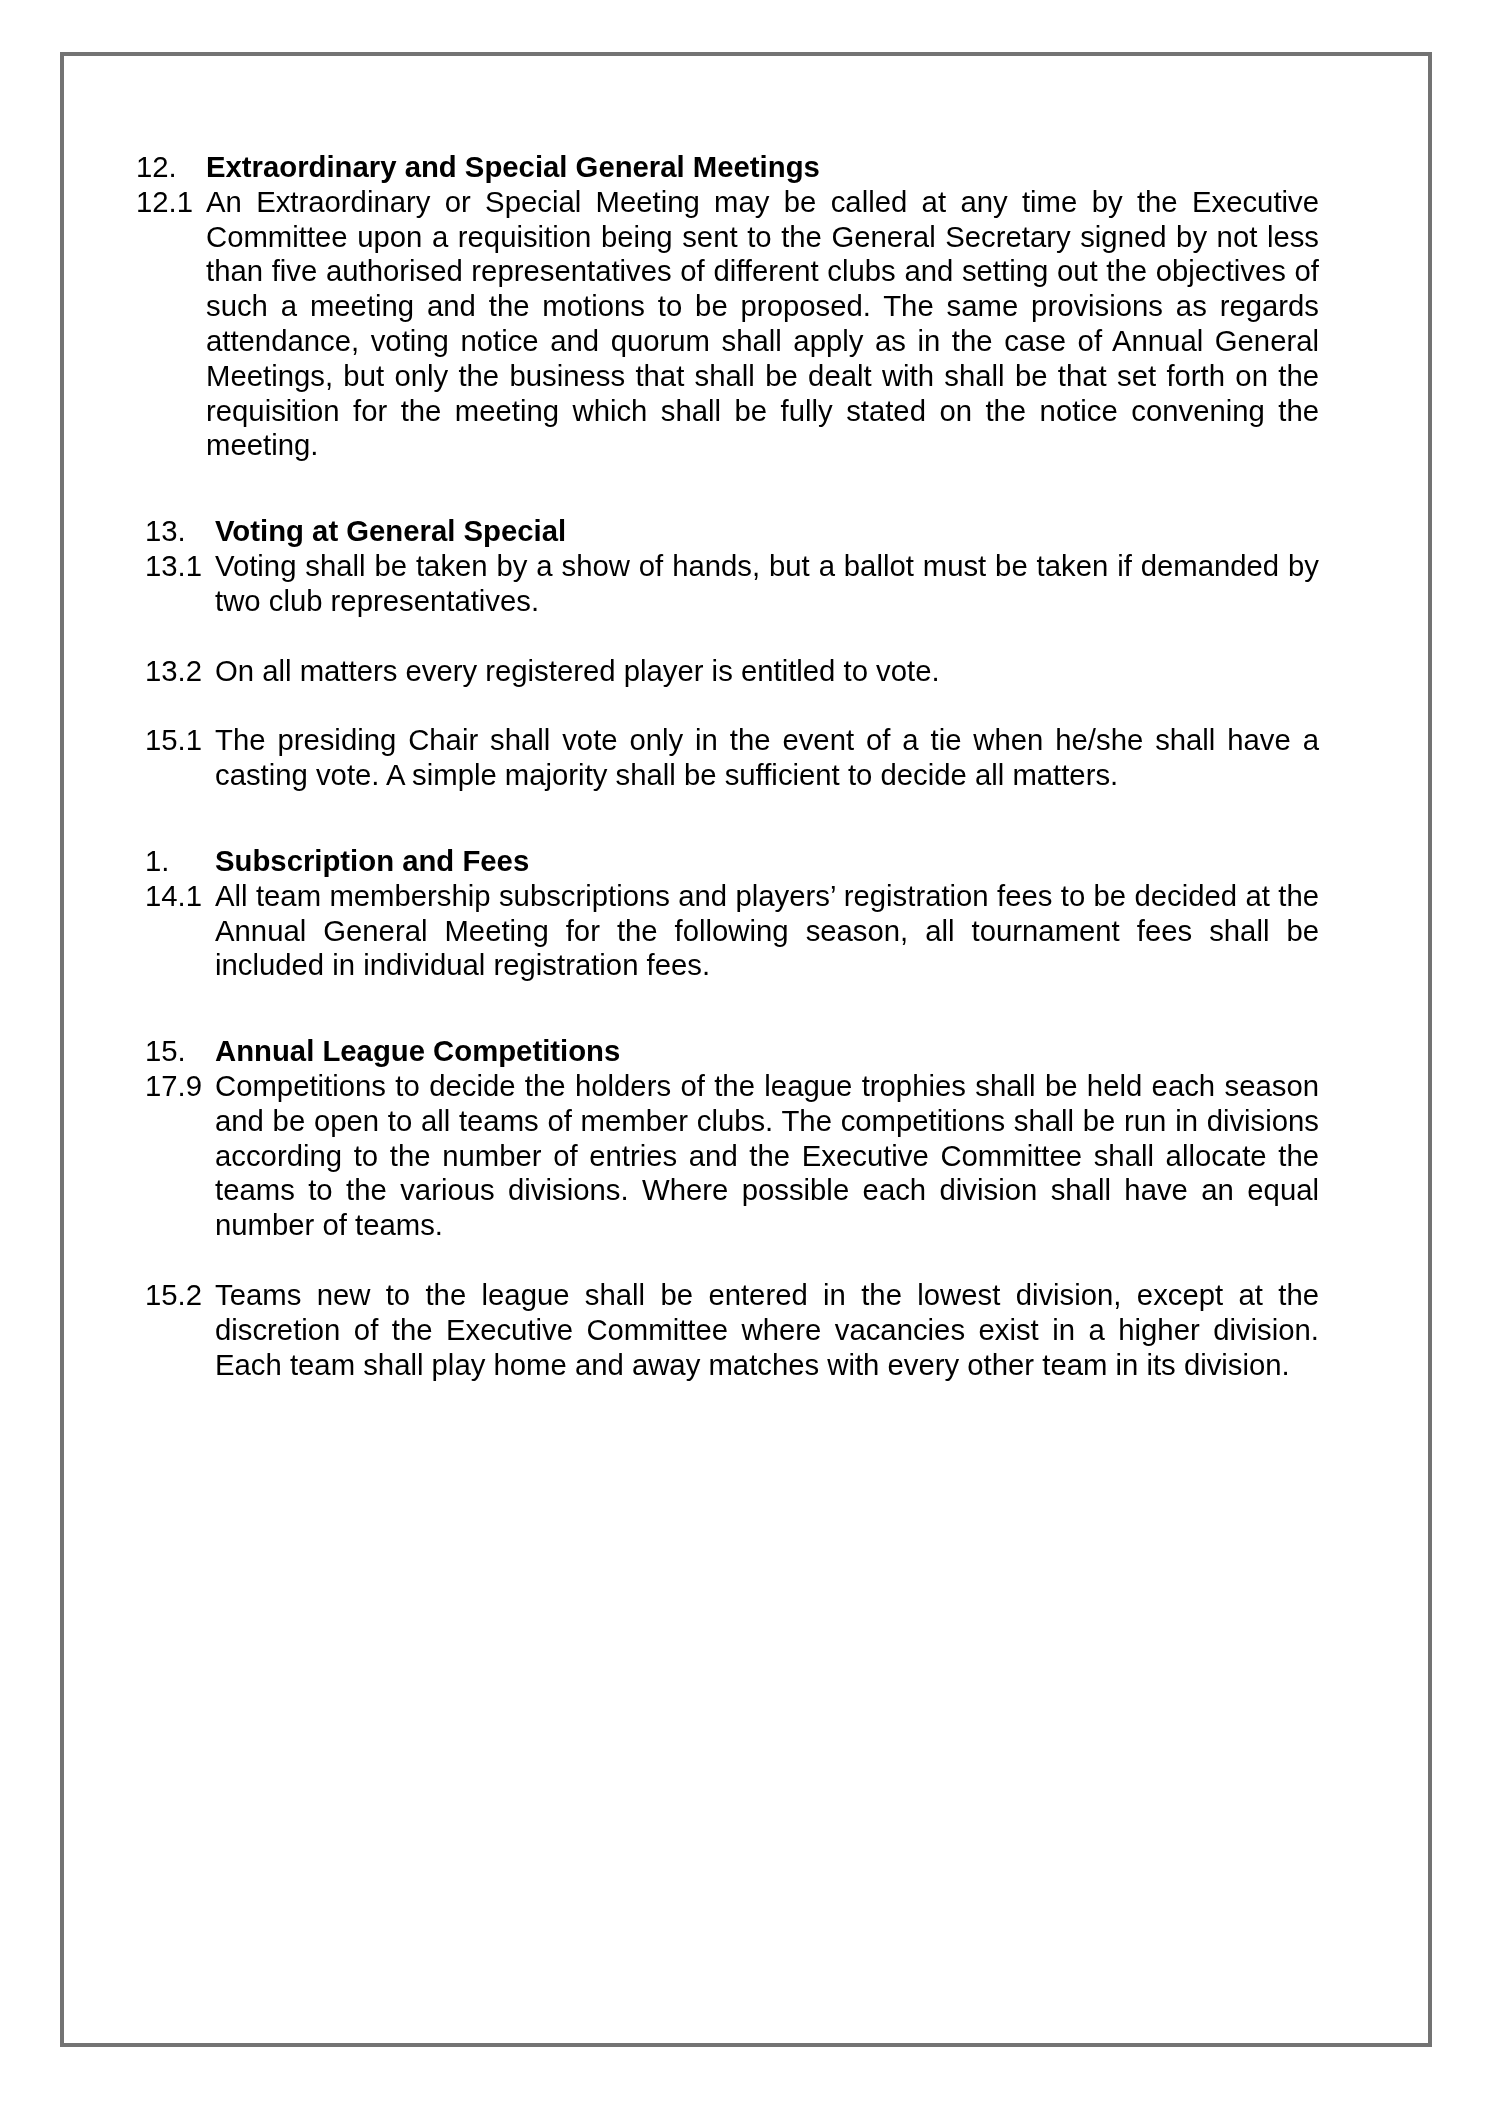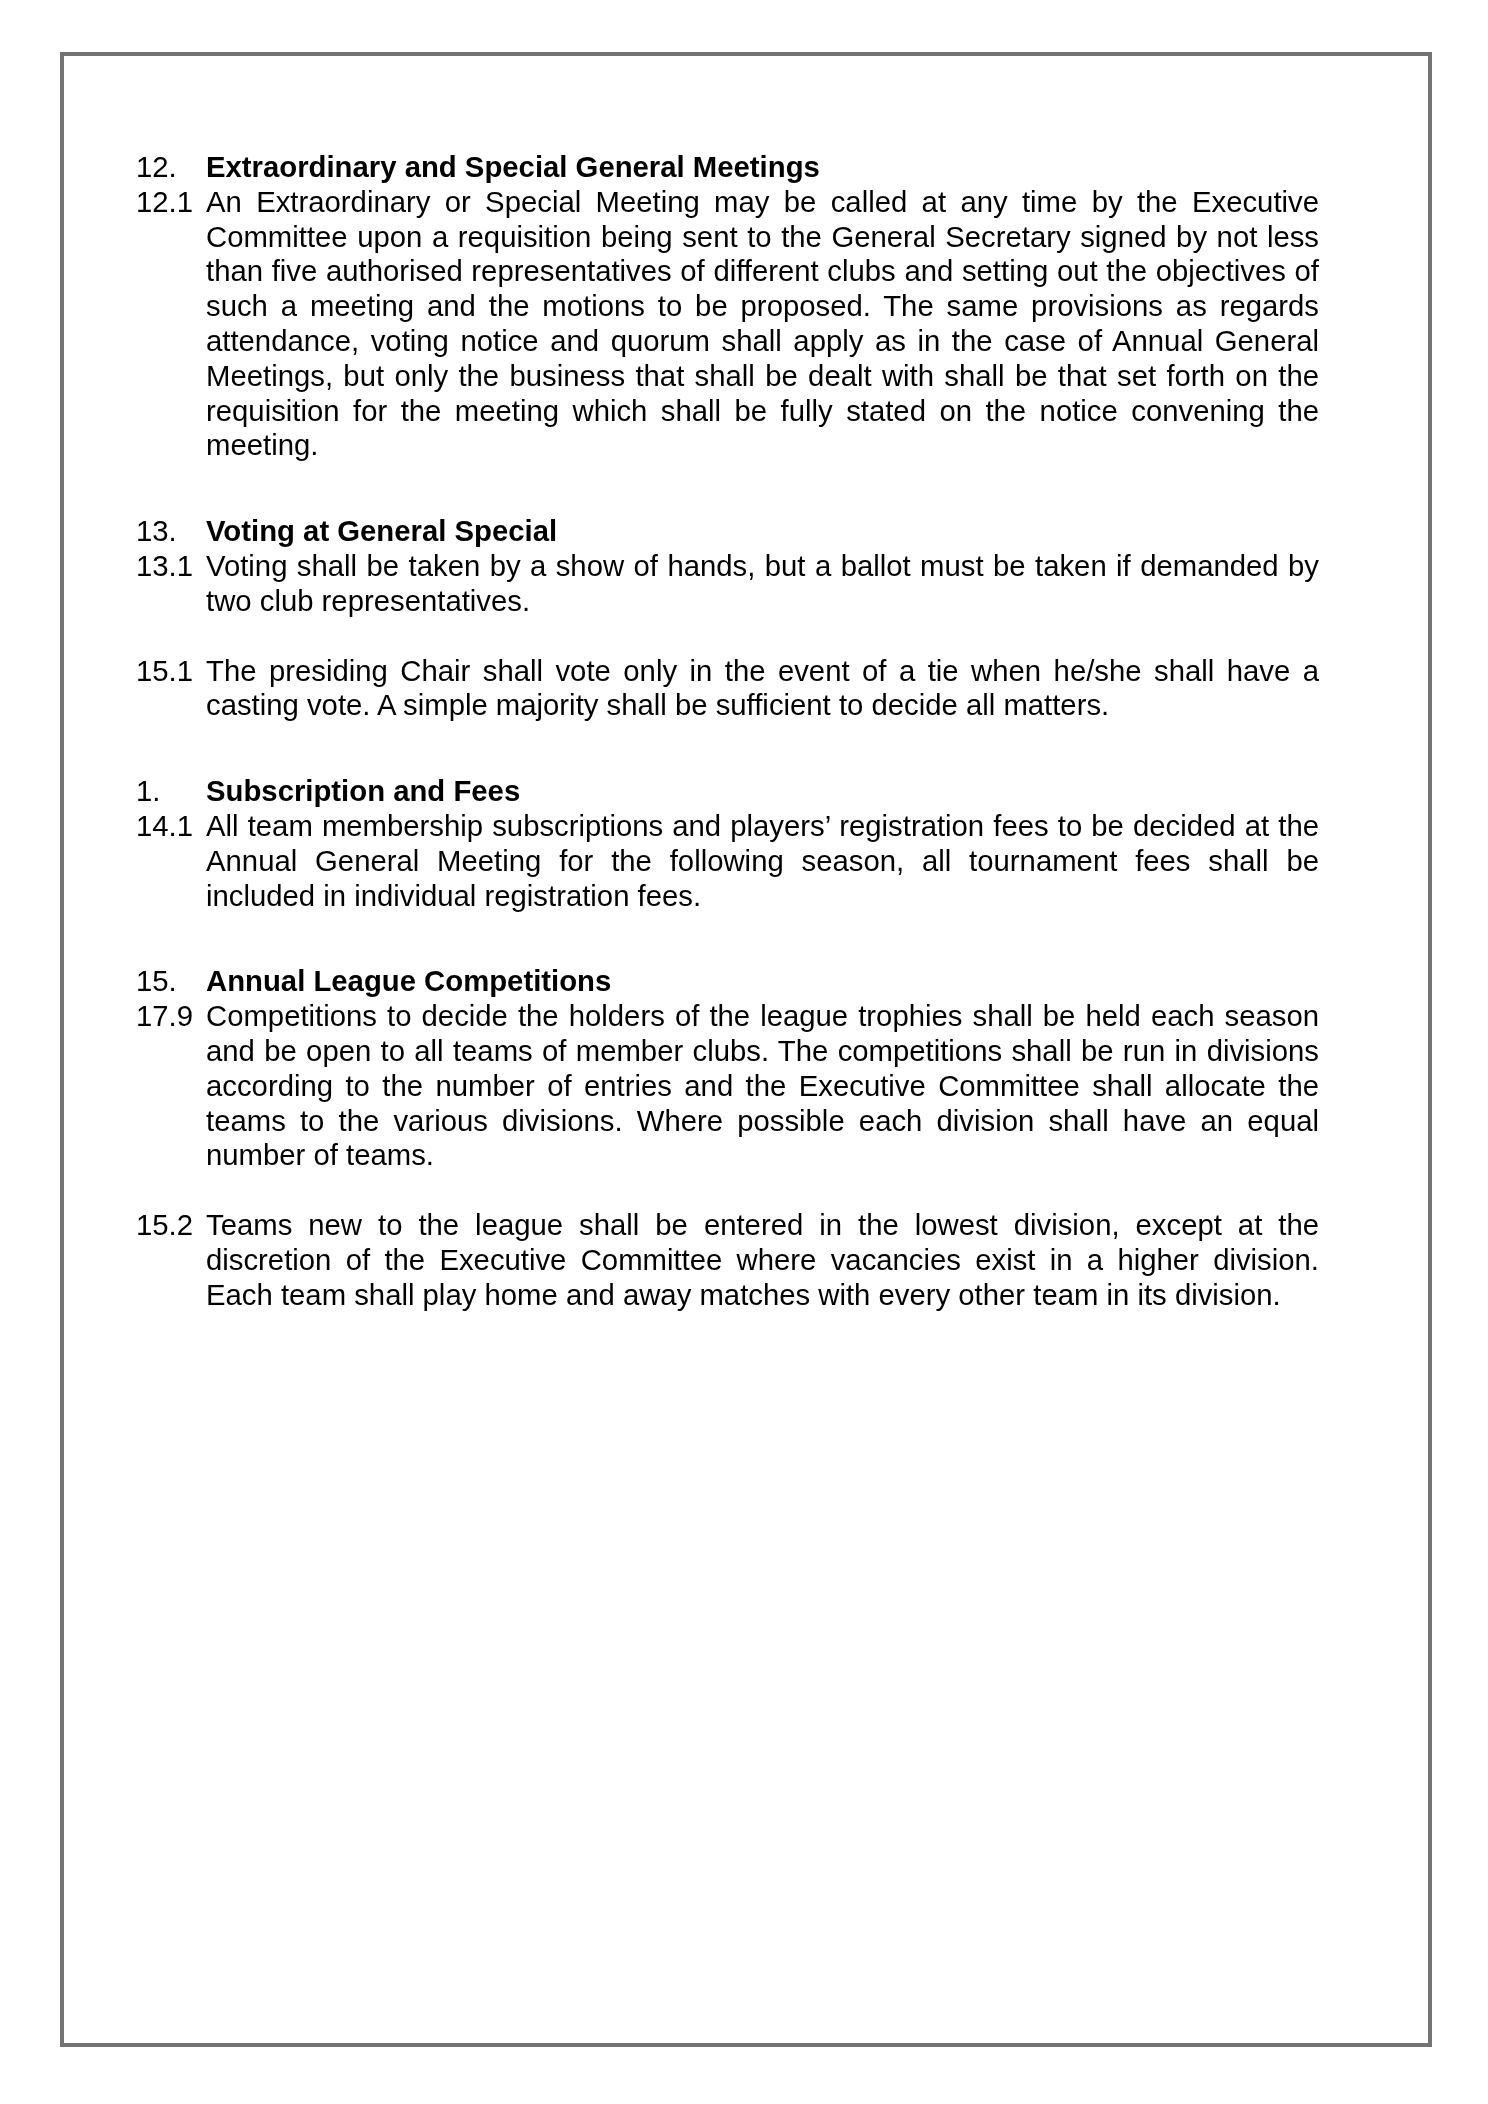--- a/index.html
+++ b/index.html
@@ -48,20 +48,21 @@
     line-height: 34.8px;
   }
   .title {
     font-weight: bold;
   }
   .body {
     text-align: justify;
   }
   section + section {
     margin-top: 51px;
+    margin-left: 9px;
   }
   .item-row + .item-row {
     margin-top: 35px;
   }
   .footer {
     position: absolute;
     left: 0;
     width: 100%;
     top: 1872px;
     text-align: center;
@@ -90,20 +91,24 @@
       <section>
         <div class="row heading-row">
           <div class="num">13.</div>
           <div class="txt title">Voting at General Special</div>
         </div>
         <div class="row item-row">
           <div class="num">13.1</div>
           <div class="txt body">Voting shall be taken by a show of hands, but a ballot must be taken if demanded by two club representatives.</div>
         </div>
         <div class="row item-row">
+          <div class="num">13.2</div>
+          <div class="txt body">On all matters every registered player is entitled to vote.</div>
+        </div>
+        <div class="row item-row">
           <div class="num">15.1</div>
           <div class="txt body">The presiding Chair shall vote only in the event of a tie when he/she shall have a casting vote. A simple majority shall be sufficient to decide all matters.</div>
         </div>
       </section>
 
       <section>
         <div class="row heading-row">
           <div class="num">1.</div>
           <div class="txt title">Subscription and Fees</div>
         </div>

